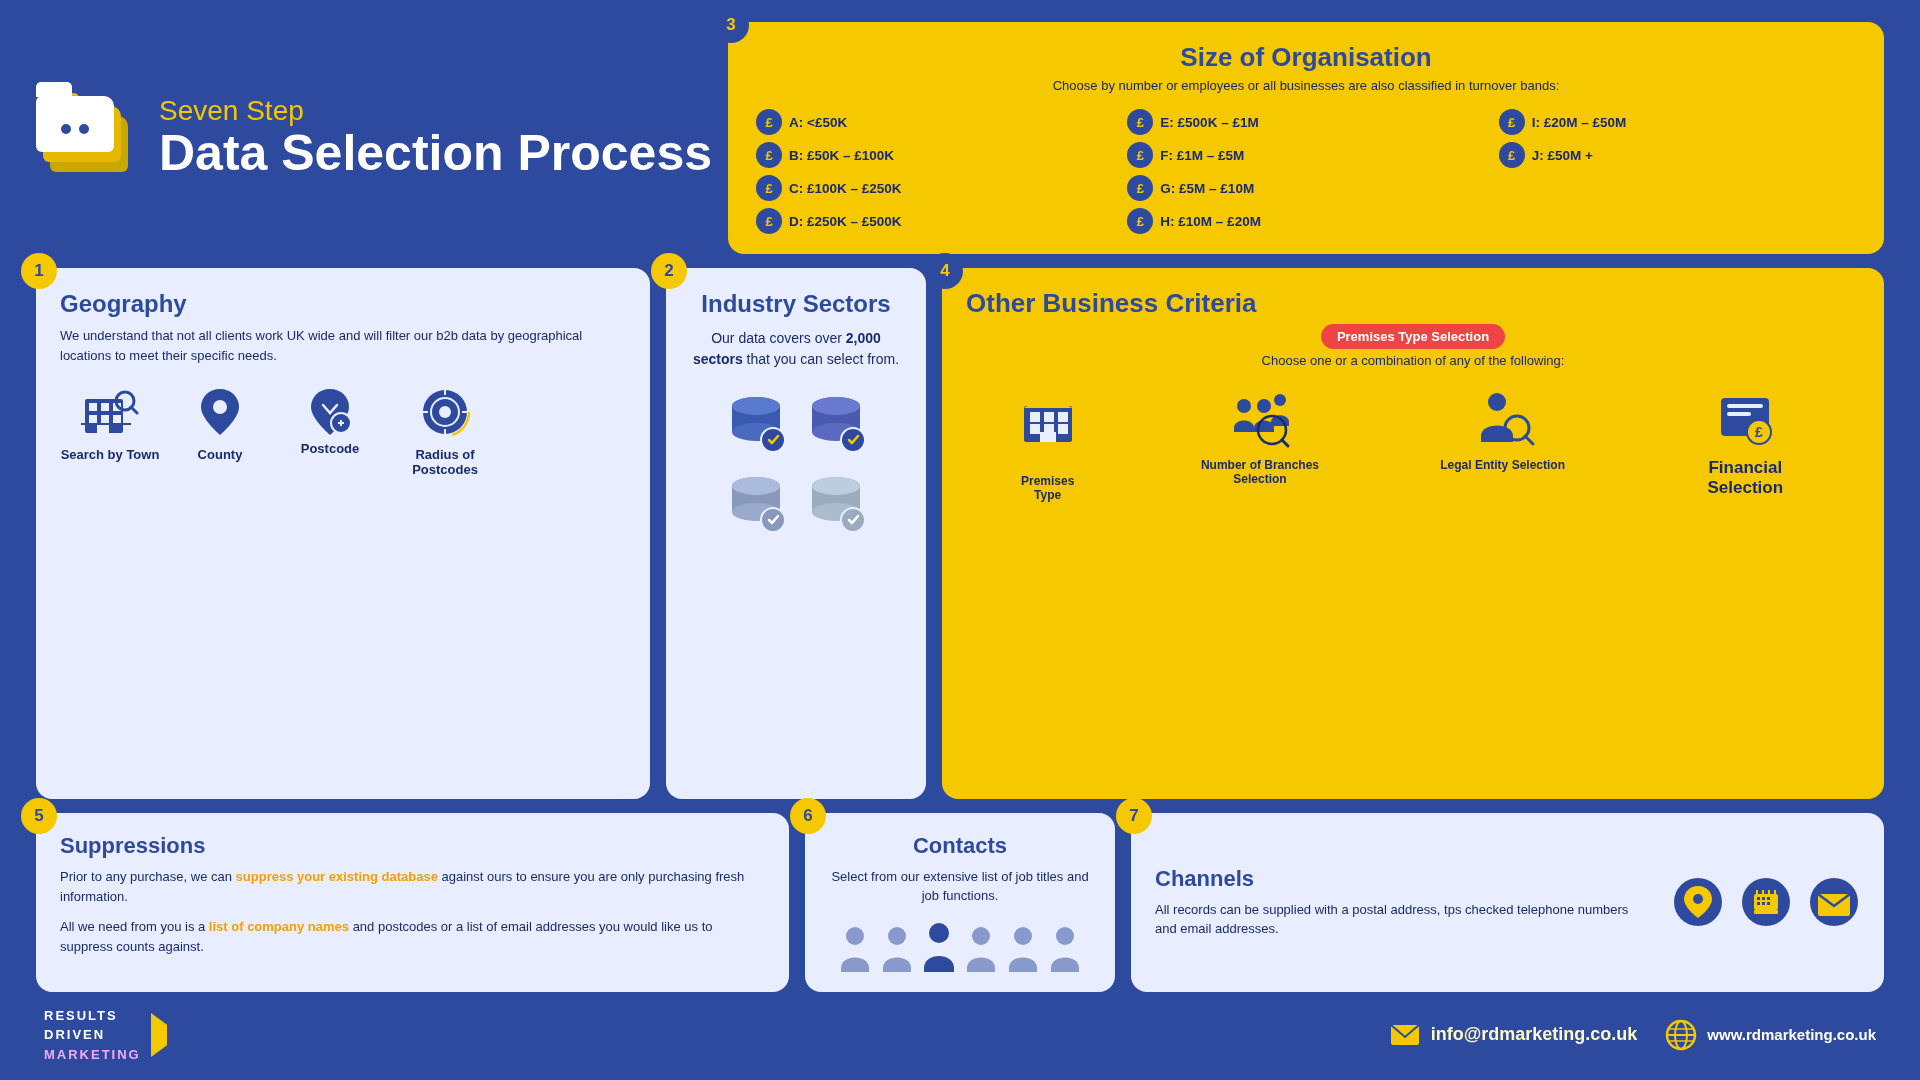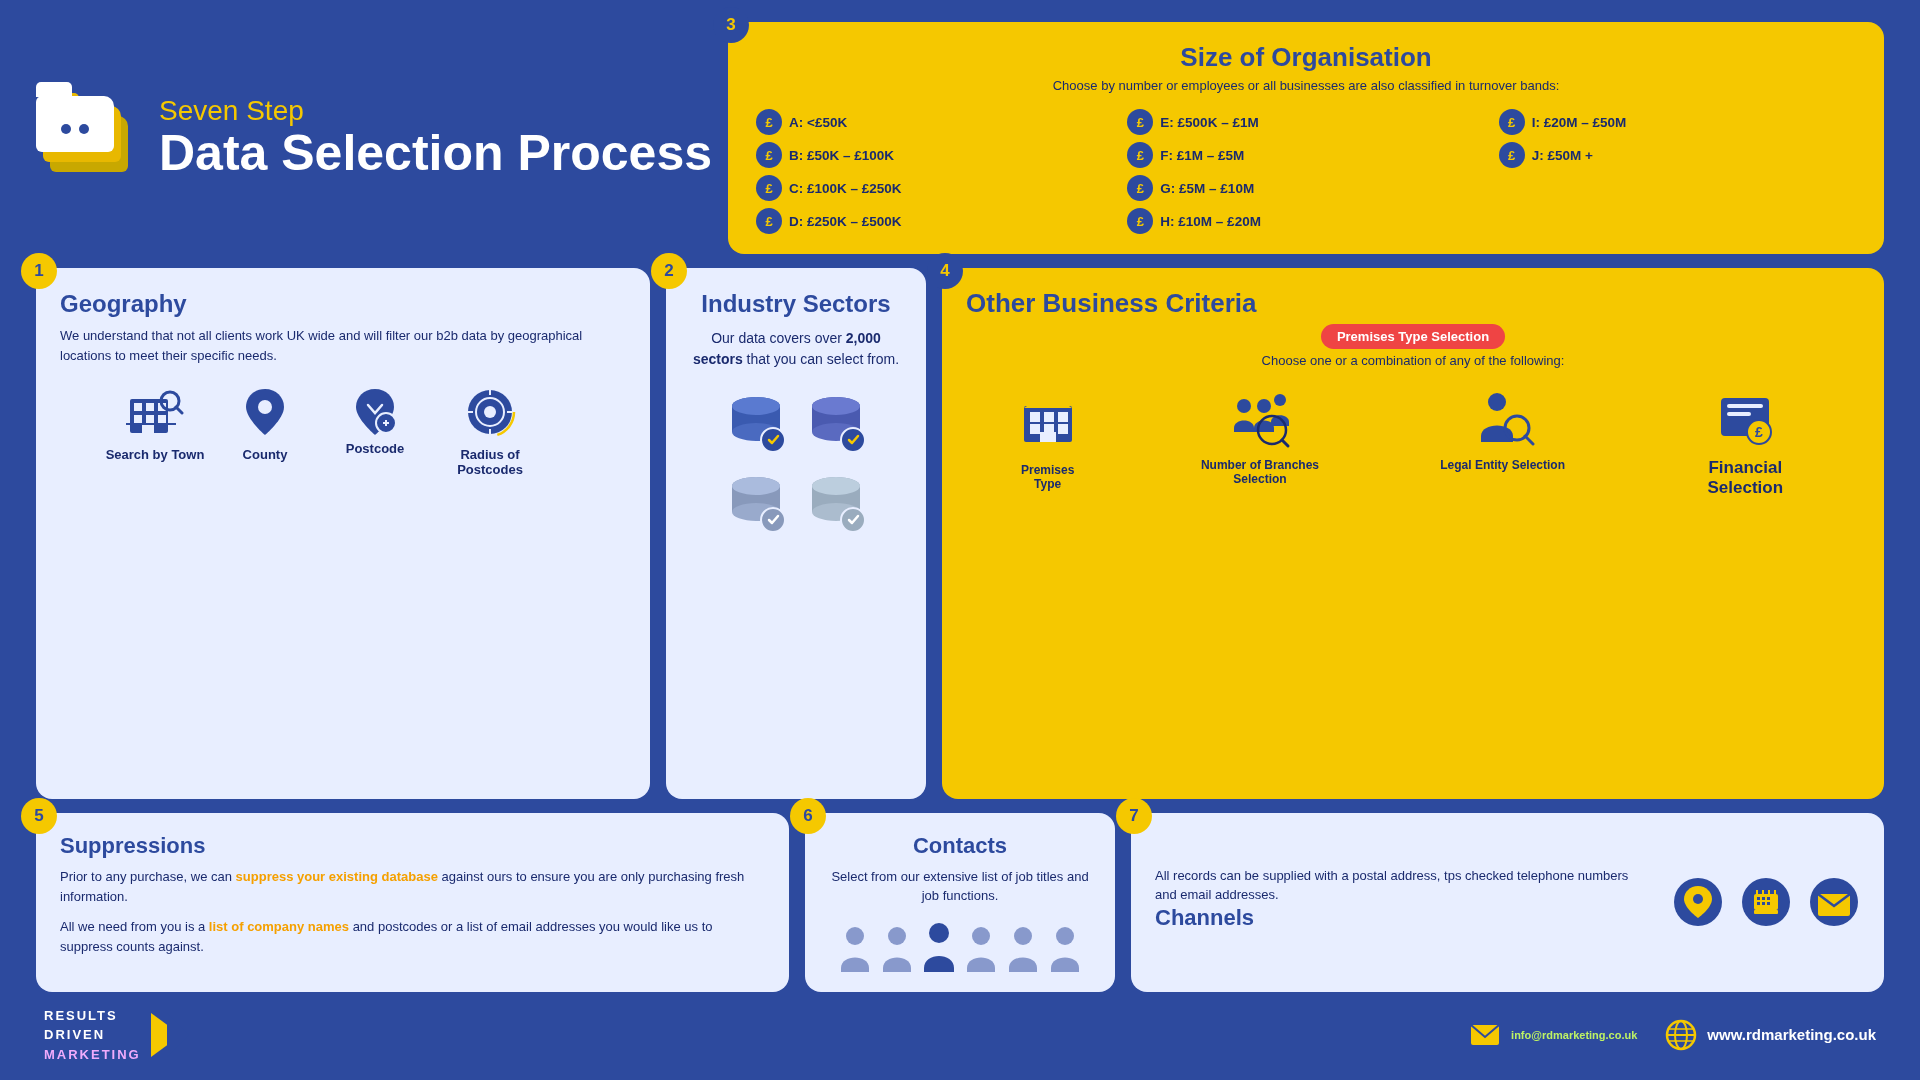--- a/index.html
+++ b/index.html
@@ -135,21 +135,21 @@
 
     <div style="flex:0 0 890px;display:flex;gap:16px;">
 
       <div style="flex:1;background:#e8eeff;border-radius:16px;padding:22px 24px;position:relative;">
         <div class="step-num-yellow">1</div>
         <div style="color:#2d4a9e;font-size:24px;font-weight:900;margin-bottom:8px;">Geography</div>
         <div style="color:#1a2a6e;font-size:13px;line-height:1.5;">We understand that not all clients work UK wide and will filter our b2b data by geographical locations to meet their specific needs.</div>
 
         <div style="display:flex;flex-wrap:wrap;gap:10px;margin-top:18px;justify-content:flex-start;">
 
-          <div style="display:flex;flex-direction:column;align-items:center;gap:6px;width:100px;margin-left:45px;">
+          <div style="display:flex;flex-direction:column;align-items:center;gap:6px;width:100px;">
             <svg width="58" height="58" viewBox="0 0 58 58">
               <rect x="4" y="16" width="38" height="34" rx="2" fill="#2d4a9e"></rect>
               <rect x="8" y="20" width="8" height="8" fill="#e8eeff"></rect>
               <rect x="20" y="20" width="8" height="8" fill="#e8eeff"></rect>
               <rect x="32" y="20" width="8" height="8" fill="#e8eeff"></rect>
               <rect x="8" y="32" width="8" height="8" fill="#e8eeff"></rect>
               <rect x="20" y="32" width="8" height="8" fill="#e8eeff"></rect>
               <rect x="32" y="32" width="8" height="8" fill="#e8eeff"></rect>
               <rect x="16" y="42" width="12" height="8" fill="#e8eeff"></rect>
               <rect x="0" y="40" width="50" height="2" fill="#2d4a9e"></rect>
@@ -247,21 +247,21 @@
     <div style="flex:1;background:#f5c800;border-radius:16px;padding:20px 24px;position:relative;">
       <div class="step-num-blue">4</div>
       <div style="color:#2d4a9e;font-size:26px;font-weight:700;text-align:left;margin-bottom:8px;">Other Business Criteria</div>
       <div style="text-align:center;margin-bottom:8px;">
         <span style="background:#ef4444;color:#fff;border-radius:20px;padding:5px 16px;font-size:13px;font-weight:700;">Premises Type Selection</span>
       </div>
       <div style="color:#1a2a6e;font-size:13px;text-align:center;margin-bottom:18px;">Choose one or a combination of any of the following:</div>
 
       <div style="display:flex;justify-content:space-around;align-items:flex-start;flex-wrap:wrap;gap:16px;">
 
-        <div style="display:flex;flex-direction:column;align-items:center;gap:13px;max-width:130px;">
+        <div style="display:flex;flex-direction:column;align-items:center;gap:24px;max-width:130px;">
           <svg width="64" height="64" viewBox="0 0 64 64">
             <rect x="8" y="20" width="48" height="36" rx="2" fill="#2d4a9e"></rect>
             <rect x="14" y="26" width="10" height="10" fill="#e8eeff"></rect>
             <rect x="28" y="26" width="10" height="10" fill="#e8eeff"></rect>
             <rect x="42" y="26" width="10" height="10" fill="#e8eeff"></rect>
             <rect x="14" y="38" width="10" height="10" fill="#e8eeff"></rect>
             <rect x="28" y="38" width="10" height="10" fill="#e8eeff"></rect>
             <rect x="42" y="38" width="10" height="10" fill="#e8eeff"></rect>
             <rect x="24" y="46" width="16" height="10" fill="#e8eeff"></rect>
             <polygon points="32,6 8,22 56,22" fill="#f5c800"></polygon>
@@ -353,22 +353,22 @@
         <svg width="36" height="48" viewBox="0 0 36 48">
             <circle cx="18" cy="12" r="9" fill="#8899cc"></circle>
             <path d="M4 44 C4 30 32 30 32 44 L32 48 L4 48Z" fill="#8899cc"></path>
           </svg>
       </div>
     </div>
 
     <div style="flex:1;background:#e8eeff;border-radius:16px;padding:20px 24px;position:relative;display:flex;align-items:center;gap:20px;">
       <div class="step-num-yellow">7</div>
       <div style="flex:1;">
+        <div style="color:#2d4a9e;font-size:22px;font-weight:900;margin-bottom:8px;">Channels</div>
         <div style="color:#1a2a6e;font-size:13px;line-height:1.5;">All records can be supplied with a postal address, tps checked telephone numbers and email addresses.</div>
-        <div style="color:#2d4a9e;font-size:22px;font-weight:900;margin-bottom:8px;">Channels</div>
       </div>
 
       <div style="display:flex;gap:16px;align-items:center;flex-shrink:0;">
 
         <svg width="52" height="52" viewBox="0 0 52 52">
           <circle cx="26" cy="26" r="24" fill="#2d4a9e"></circle>
           <path d="M26 10 C18 10 12 16 12 23 C12 32 26 42 26 42 C26 42 40 32 40 23 C40 16 34 10 26 10Z" fill="#f5c800"></path>
           <circle cx="26" cy="23" r="5" fill="#2d4a9e"></circle>
         </svg>
 
@@ -411,21 +411,21 @@
         <div style="width:0;height:0;border-top:22px solid transparent;border-bottom:22px solid transparent;border-left:22px solid #2d4a9e;position:absolute;left:16px;top:0;"></div>
       </div>
     </div>
 
     <div style="display:flex;gap:28px;align-items:center;">
       <div style="display:flex;align-items:center;gap:10px;">
         <svg width="32" height="32" viewBox="0 0 32 32">
           <rect x="2" y="6" width="28" height="20" rx="2" fill="#f5c800"></rect>
           <path d="M2 6 L16 18 L30 6" fill="none" stroke="#2d4a9e" stroke-width="2"></path>
         </svg>
-        <span style="color:#bef264;font-size:11px;font-weight:600;text-align:right;">info@rdmarketing.co.uk</span>
+        <span style="color:#fef9c3;font-size:18px;font-weight:600;text-align:right;">info@rdmarketing.co.uk</span>
       </div>
       <div style="display:flex;align-items:center;gap:10px;">
         <svg width="32" height="32" viewBox="0 0 32 32">
           <circle cx="16" cy="16" r="14" fill="none" stroke="#f5c800" stroke-width="2.5"></circle>
           <ellipse cx="16" cy="16" rx="6" ry="14" fill="none" stroke="#f5c800" stroke-width="2"></ellipse>
           <line x1="2" y1="16" x2="30" y2="16" stroke="#f5c800" stroke-width="2"></line>
           <line x1="4" y1="10" x2="28" y2="10" stroke="#f5c800" stroke-width="1.5"></line>
           <line x1="4" y1="22" x2="28" y2="22" stroke="#f5c800" stroke-width="1.5"></line>
         </svg>
         <span style="color:#fff;font-size:15px;font-weight:600;">www.rdmarketing.co.uk</span>

